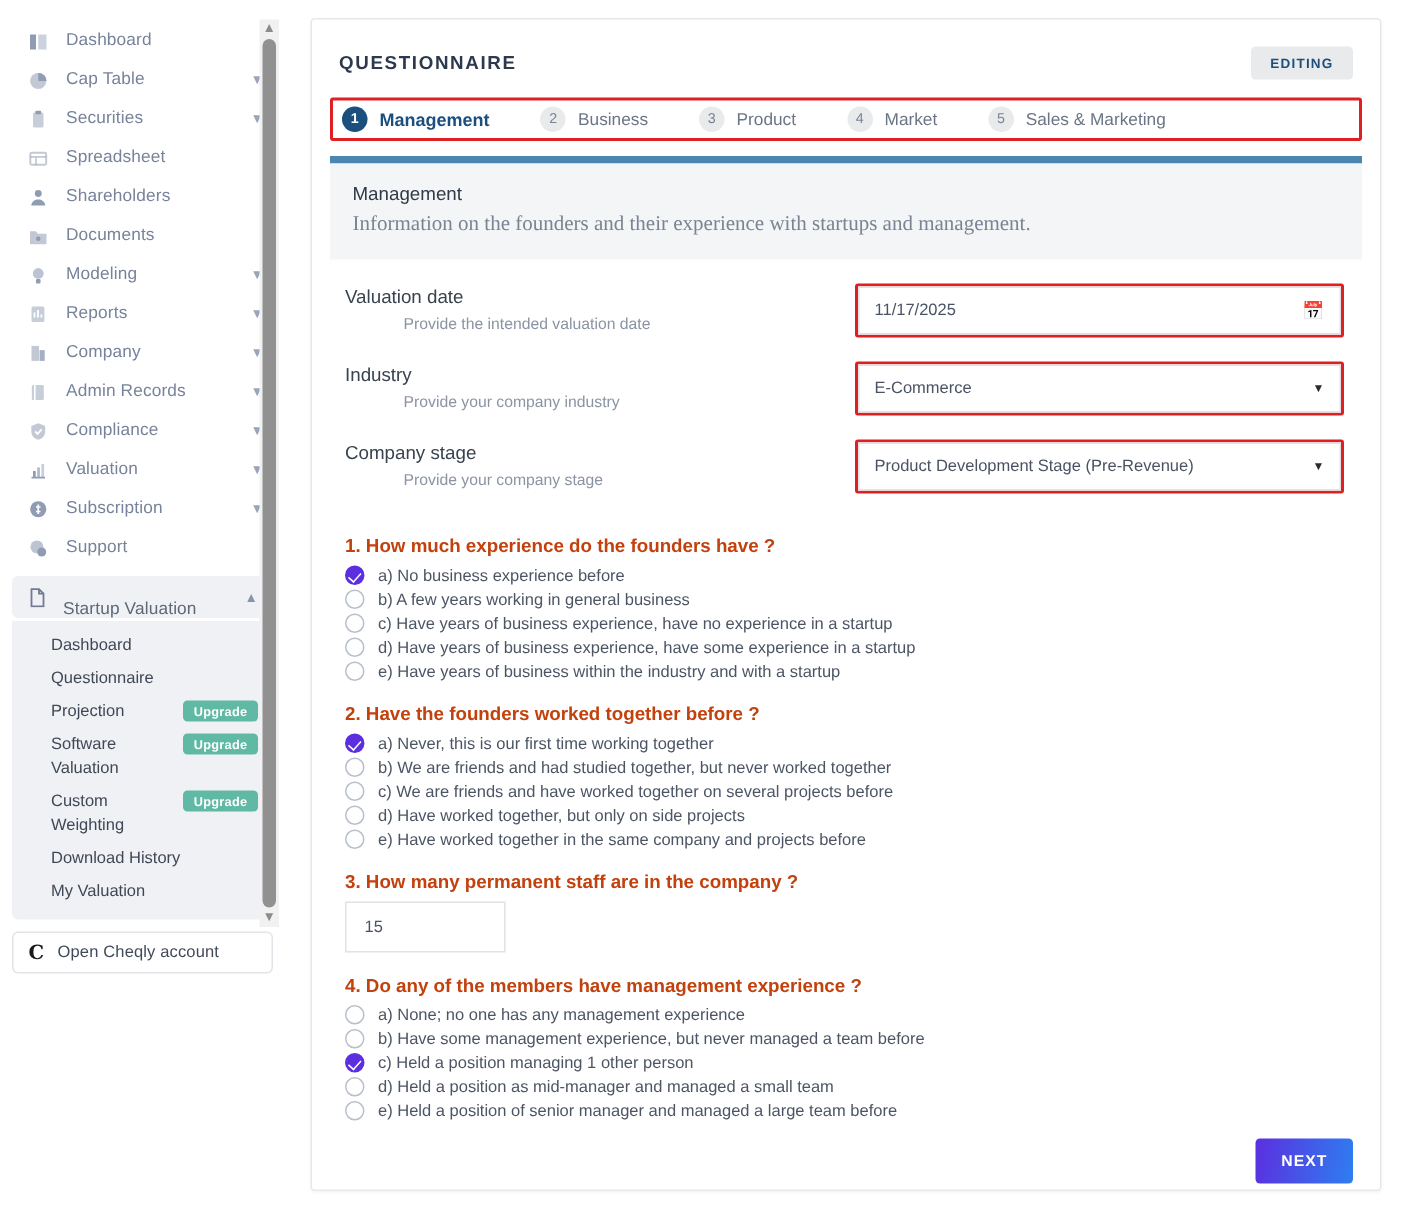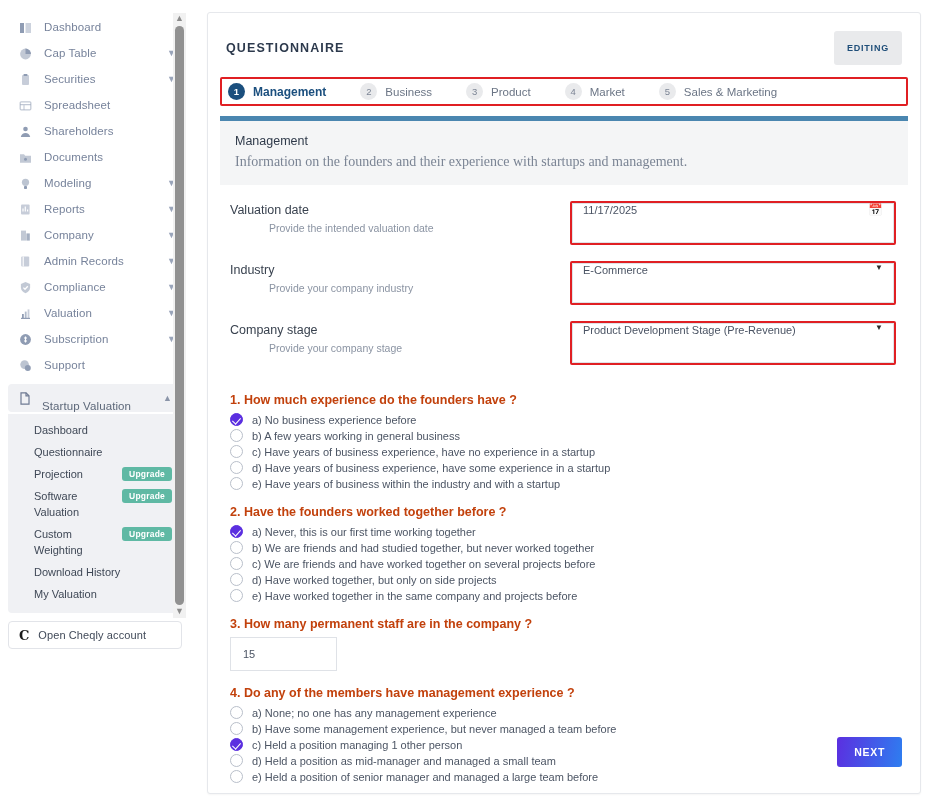--- a/index.html
+++ b/index.html
@@ -110,21 +110,21 @@
     display: flex; align-items: center;
     padding: 18px 18px 0 18px;
   }
   .page-title {
     font-size: 12.5px; font-weight: bold; color: #2d3a4d;
     letter-spacing: 1.1px;
   }
   .editing-badge {
     margin-left: auto; background: #e9eaec; color: #1f4e79;
     font-size: 9px; font-weight: bold; letter-spacing: .8px;
-    padding: 12px 13px; border-radius: 3px; cursor: pointer;
+    padding: 6px 13px; border-radius: 3px; cursor: pointer;
   }
 
   
   .steps-wrap {
     margin: 12px 12px 0 12px; padding: 4px 6px;
     border: 2px solid #e01f23; border-radius: 2px;
     display: flex; align-items: center;
   }
   .step { display: flex; align-items: center; margin-right: 34px; cursor: pointer; }
   .step:last-child { margin-right: 0; }
@@ -148,22 +148,22 @@
   .sec-sub { font-size: 14px; color: #7a8494; font-family: Liberation Serif, serif; }
 
   
   .form-area { padding: 16px 24px 0 22px; }
   .frow { display: flex; align-items: flex-start; margin-bottom: 16px; }
   .flabel { width: 340px; flex: 0 0 340px; padding-top: 2px; }
   .flabel .t { font-size: 12.5px; color: #39424f; margin-bottom: 5px; }
   .flabel .s { font-size: 10.5px; color: #8b94a3; margin-left: 39px; }
   .fctl { flex: 1 1 auto; border: 2px solid #e01f23; border-radius: 2px; }
   .inp {
-    height: 40px; border: 1px solid #dfe2e7; background: #fff;
-    display: flex; padding: 0 10px;
+    height: 32px; border: 1px solid #dfe2e7; background: #fff;
+    display: flex; align-items: center; padding: 0 10px;
     font-size: 11px; color: #4a5363; cursor: text;
   }
   .inp .cal { margin-left: auto; color: #9aa3b2; font-size: 12px; line-height: 1; }
   .inp .arrow { margin-left: auto; color: #2b2b2b; font-size: 8px; line-height: 1; }
 
   
   .q-area { padding: 2px 24px 0 22px; }
   .q-block { margin-bottom: 15px; }
   .q-title {
     font-size: 12.5px; font-weight: bold; color: #c2410c;
@@ -188,21 +188,21 @@
   }
   .opt-txt { font-size: 11px; color: #4c5564; }
   .num-input {
     width: 107px; height: 34px; border: 1px solid #dfe2e7;
     background: #fff; display: flex; align-items: center;
     padding: 0 12px; font-size: 11px; color: #4a5363;
     cursor: text;
   }
 
   .btn-next {
-    position: absolute; right: 18px; bottom: 26px;
+    position: absolute; right: 18px; bottom: 4px;
     background: linear-gradient(100deg, #5b2fe0 0%, #2e7ef0 100%);
     color: #fff; font-size: 10.5px; font-weight: bold;
     letter-spacing: .7px; padding: 9px 17px;
     border: none; border-radius: 3px; cursor: pointer;
   }
 </style>
 </head>
 <body>
 
 <div class="app">

